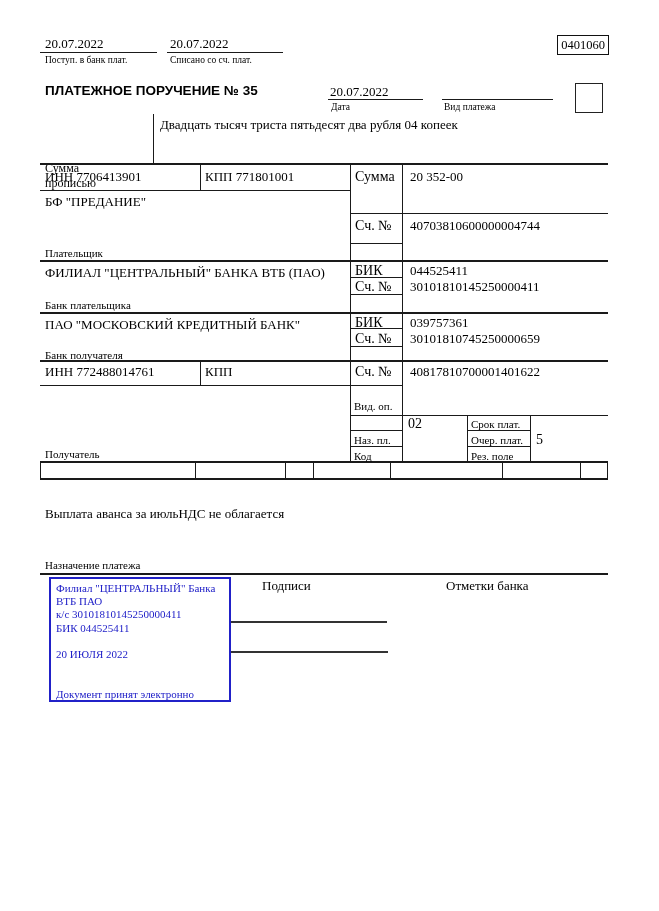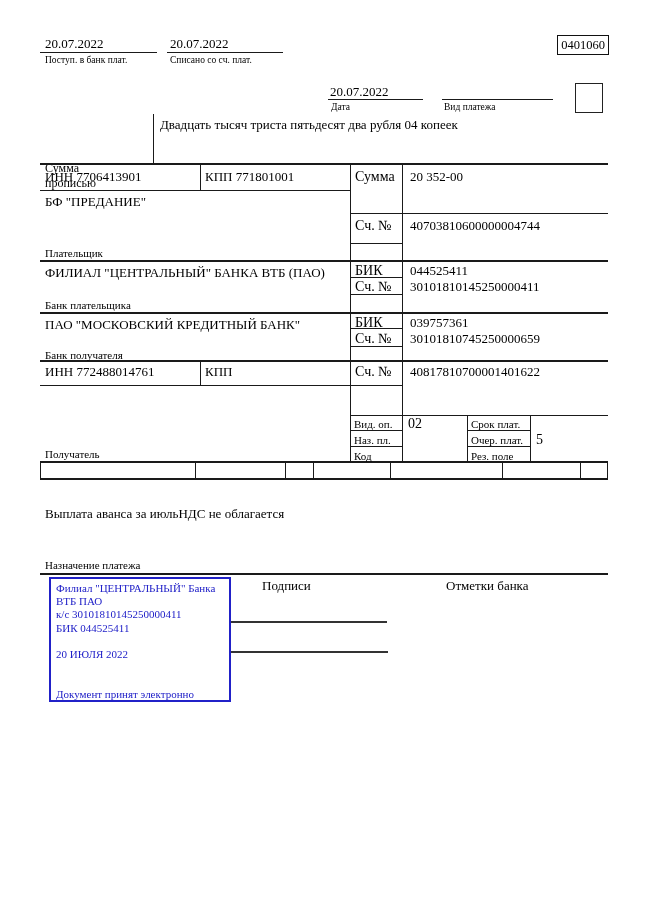--- a/index.html
+++ b/index.html
@@ -30,20 +30,21 @@
   <div class="abs t13" style="left:45px;top:36px;">20.07.2022</div>
   <div class="hl" style="left:40px;top:52px;width:117px;"></div>
   <div class="abs t9" style="left:45px;top:55px;">Поступ. в банк плат.</div>
 
   <div class="abs t13" style="left:170px;top:36px;">20.07.2022</div>
   <div class="hl" style="left:167px;top:52px;width:116px;"></div>
   <div class="abs t9" style="left:170px;top:55px;">Списано со сч. плат.</div>
 
   <div class="codebox" style="left:557px;top:35px;width:50px;height:18px;">0401060</div>
 
+  <div class="abs title" style="left:45px;top:83px;">ПЛАТЕЖНОЕ ПОРУЧЕНИЕ № 35</div>
   <div class="abs t13" style="left:330px;top:84px;">20.07.2022</div>
   <div class="hl" style="left:328px;top:99px;width:95px;"></div>
   <div class="abs t9" style="left:331px;top:102px;">Дата</div>
   <div class="hl" style="left:442px;top:99px;width:111px;"></div>
   <div class="abs t9" style="left:444px;top:102px;">Вид платежа</div>
   <div class="checkbox" style="left:575px;top:83px;width:26px;height:28px;"></div>
 
   <div class="wraplbl" style="left:45px;top:116px;margin-top:45px;">Сумма прописью</div>
   <div class="vl" style="left:153px;top:114px;height:49px;"></div>
   <div class="abs t13" style="left:160px;top:117px;">Двадцать тысяч триста пятьдесят два рубля 04 копеек</div>
@@ -109,21 +110,21 @@
     <div class="abs t13" style="left:370px;top:152px;">039757361</div>
     <div class="abs t12" style="left:315px;top:169px;">Сч. №</div>
     <div class="abs t13" style="left:370px;top:168px;">30101810745250000659</div>
 
     <div class="abs t13" style="left:5px;top:201px;">ИНН 772488014761</div>
     <div class="abs t13" style="left:165px;top:201px;">КПП</div>
     <div class="abs t12" style="left:315px;top:202px;">Сч. №</div>
     <div class="abs t13" style="left:370px;top:201px;">40817810700001401622</div>
     <div class="abs t11" style="left:5px;top:285px;">Получатель</div>
 
-    <div class="abs t11" style="left:314px;top:255px;">Вид. оп.</div>
+    <div class="abs t11" style="left:314px;top:237px;">Вид. оп.</div>
     <div class="abs t12" style="left:368px;top:254px;">02</div>
     <div class="abs t11" style="left:431px;top:255px;">Срок плат.</div>
     <div class="abs t12" style="left:496px;top:254px;"></div>
     <div class="abs t11" style="left:314px;top:271px;">Наз. пл.</div>
     <div class="abs t11" style="left:431px;top:271px;">Очер. плат.</div>
     <div class="abs t12" style="left:496px;top:270px;">5</div>
     <div class="abs t11" style="left:314px;top:287px;">Код</div>
     <div class="abs t11" style="left:431px;top:287px;">Рез. поле</div>
   </div>
 

